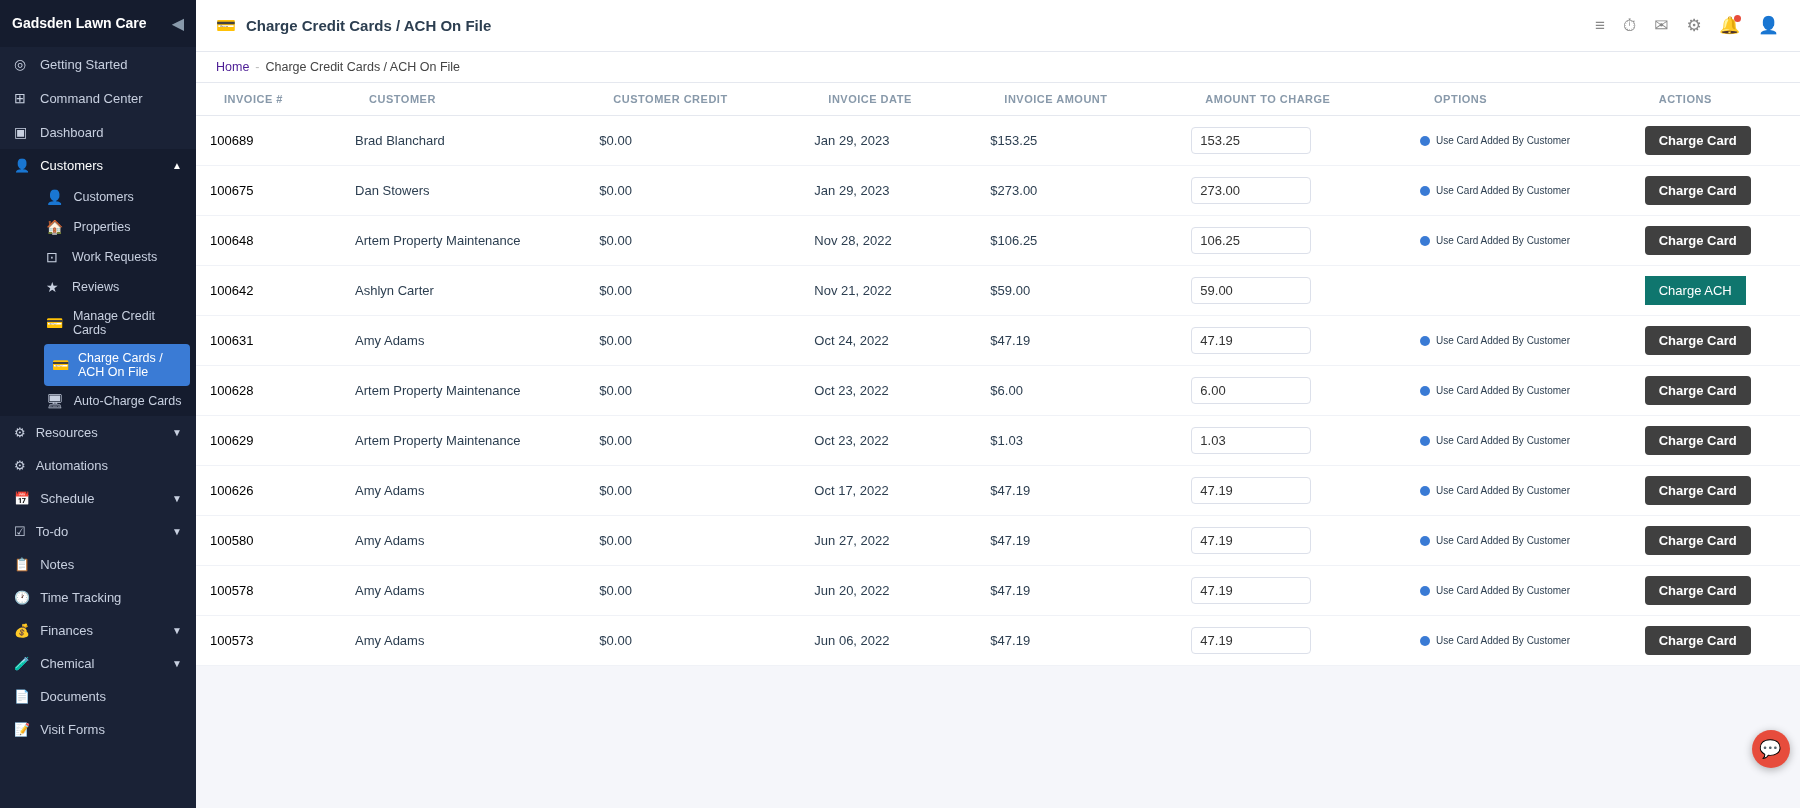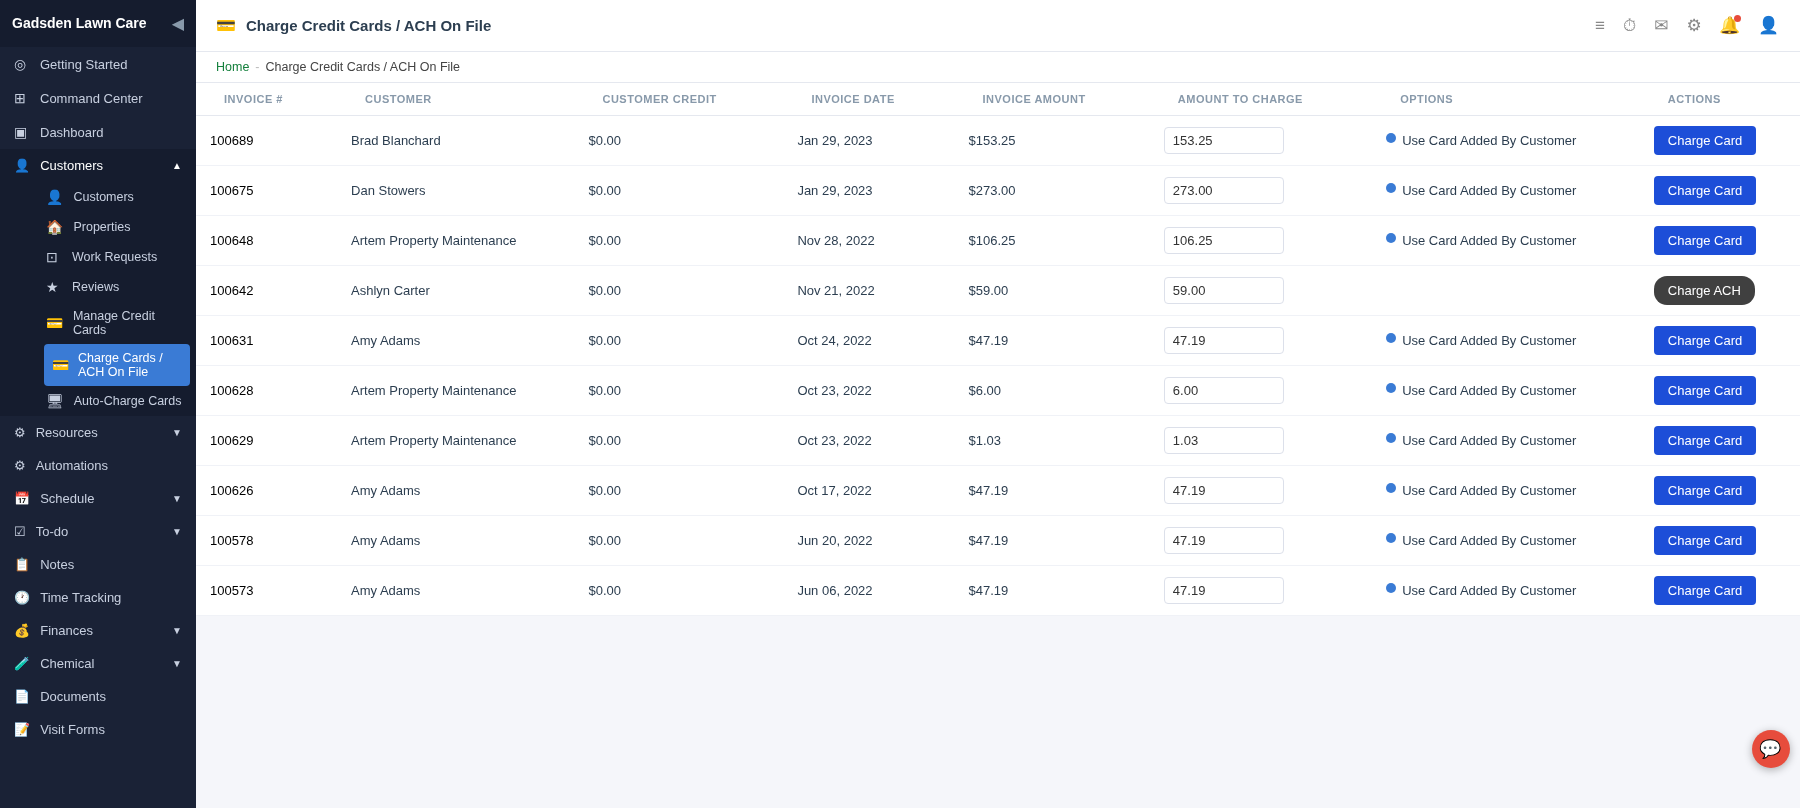--- a/index.html
+++ b/index.html
@@ -27,40 +27,40 @@
     .topbar { background: #fff; border-bottom: 1px solid #e5e8ef; padding: 0 20px; height: 52px; display: flex; align-items: center; justify-content: space-between; }
     .topbar-title { display: flex; align-items: center; gap: 10px; font-size: 15px; font-weight: 600; color: #2c3e50; }
     .topbar-icon { font-size: 16px; color: #888; }
     .topbar-actions { display: flex; align-items: center; gap: 18px; color: #888; }
     .topbar-actions span { font-size: 17px; cursor: pointer; }
     .notification-dot { position: relative; }
     .notification-dot::after { content: ''; position: absolute; top: 0; right: 0; width: 7px; height: 7px; background: #e74c3c; border-radius: 50%; }
 
     
     .breadcrumb { background: #fff; padding: 8px 20px; border-bottom: 1px solid #e5e8ef; font-size: 12.5px; color: #888; display: flex; align-items: center; gap: 6px; }
-    .breadcrumb a { color: #15803d; text-decoration: none; text-align: center; }
+    .breadcrumb a { color: #4c1d95; text-decoration: none; text-align: center; }
     .breadcrumb .sep { color: #bbb; }
     .breadcrumb .current { color: #444; }
 
     
     .table-area { flex: 1; overflow-y: auto; padding: 0; background: #f5f6fa; }
     table { width: 100%; border-collapse: collapse; background: #fff; }
     thead th { padding: 10px 28px; text-align: left; font-size: 11px; font-weight: 600; color: #8899aa; text-transform: uppercase; letter-spacing: 0.5px; border-bottom: 1px solid #e5e8ef; background: #fff; position: sticky; top: 0; z-index: 10; white-space: nowrap; }
     tbody tr { border-bottom: 1px solid #f0f2f7; }
     tbody td { padding: 10px 14px; color: #2c3e50; font-size: 13px; vertical-align: middle; }
     .invoice-num { color: #000000; font-size: 13px; }
     .customer-name { color: #2c3e50; }
     .credit { color: #2c3e50; }
     .date { color: #2c3e50; white-space: nowrap; }
     .amount { color: #2c3e50; }
     .amount-input { border: 1px solid #dce0ea; border-radius: 4px; padding: 5px 8px; font-size: 13px; width: 120px; color: #333; outline: none; }
-    .option-row { display: flex; align-items: flex-start; gap: 6px; color: #2c3e50; font-size: 13px; }
+    .option-row { display: flex; align-items: flex-end; gap: 6px; color: #2c3e50; font-size: 10px; }
     .option-dot { width: 10px; height: 10px; border-radius: 50%; background: #3a7bd5; min-width: 10px; }
-    .btn-charge { background: #1d4ed8; color: #fff; border: none; border-radius: 4px; padding: 7px 14px; cursor: pointer; font-size: 13px; font-weight: 400; white-space: nowrap; }
-    .btn-charge-ach { background: #404040; color: #fff; border: none; border-radius: 13px; padding: 7px 14px; cursor: pointer; font-size: 13px; font-weight: 500; white-space: nowrap; }
+    .btn-charge { background: #404040; color: #fff; border: none; border-radius: 4px; padding: 7px 14px; cursor: pointer; font-size: 13px; font-weight: 700; white-space: nowrap; }
+    .btn-charge-ach { background: #0f766e; color: #fff; border: none; border-radius: 0; padding: 7px 14px; cursor: pointer; font-size: 13px; font-weight: 500; white-space: nowrap; }
 
     
     .chat-float { position: fixed; bottom: 40px; right: 10px; width: 38px; height: 38px; background: #e74c3c; border-radius: 50%; display: flex; align-items: center; justify-content: center; color: #fff; font-size: 18px; cursor: pointer; box-shadow: 0 2px 8px rgba(0,0,0,0.3); z-index: 100; }
   </style>
 </head>
 <body>
 
 <nav class="sidebar">
   <div class="sidebar-header">
     <span class="sidebar-logo">Gadsden Lawn Care</span>
@@ -344,20 +344,39 @@
       <div class="option-row">
                 <span class="option-dot"></span>
                 <span>Use Card Added By Customer</span>
               </div>
     </td>
     <td>
       <button class="btn-charge">Charge Card</button>
     </td>
   </tr>
           <tr>
+    <td class="invoice-num">100580</td>
+    <td class="customer-name">Amy Adams</td>
+    <td class="credit">$0.00</td>
+    <td class="date">Jun 27, 2022</td>
+    <td class="amount">$47.19</td>
+    <td>
+      <input class="amount-input" type="text" value="47.19" style="">
+    </td>
+    <td>
+      <div class="option-row">
+                <span class="option-dot"></span>
+                <span>Use Card Added By Customer</span>
+              </div>
+    </td>
+    <td>
+      <button class="btn-charge">Charge Card</button>
+    </td>
+  </tr>
+          <tr>
     <td class="invoice-num">100578</td>
     <td class="customer-name">Amy Adams</td>
     <td class="credit">$0.00</td>
     <td class="date">Jun 20, 2022</td>
     <td class="amount">$47.19</td>
     <td>
       <input class="amount-input" type="text" value="47.19" style="">
     </td>
     <td>
       <div class="option-row">

